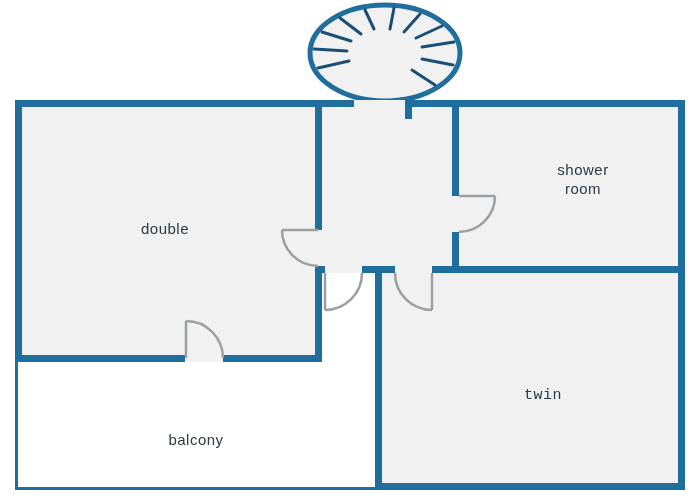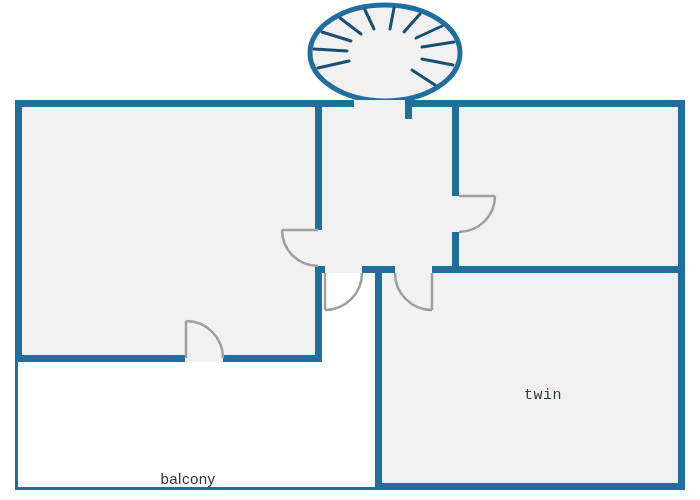--- a/index.html
+++ b/index.html
@@ -89,15 +89,17 @@
     <g class="door">
       <line x1="432" y1="273" x2="432" y2="310"></line>
       <path d="M 432 310 A 37 37 0 0 1 395 273"></path>
     </g>
     <g class="door">
       <line x1="459" y1="196" x2="495" y2="196"></line>
       <path d="M 495 196 A 36 36 0 0 1 459 232"></path>
     </g>
   </svg>
 
+  <div class="label" style="left:125px;top:219px;width:80px;">double</div>
+  <div class="label" style="left:541px;top:160px;width:84px;">shower room</div>
   <div class="label" style="left:503px;top:386px;width:80px;font-family:Liberation Mono, monospace;">twin</div>
-  <div class="label" style="left:148px;top:430px;width:80px;margin-top:39px;">balcony</div>
+  <div class="label" style="left:156px;top:430px;width:80px;">balcony</div>
 </div>
 
 </body></html>

